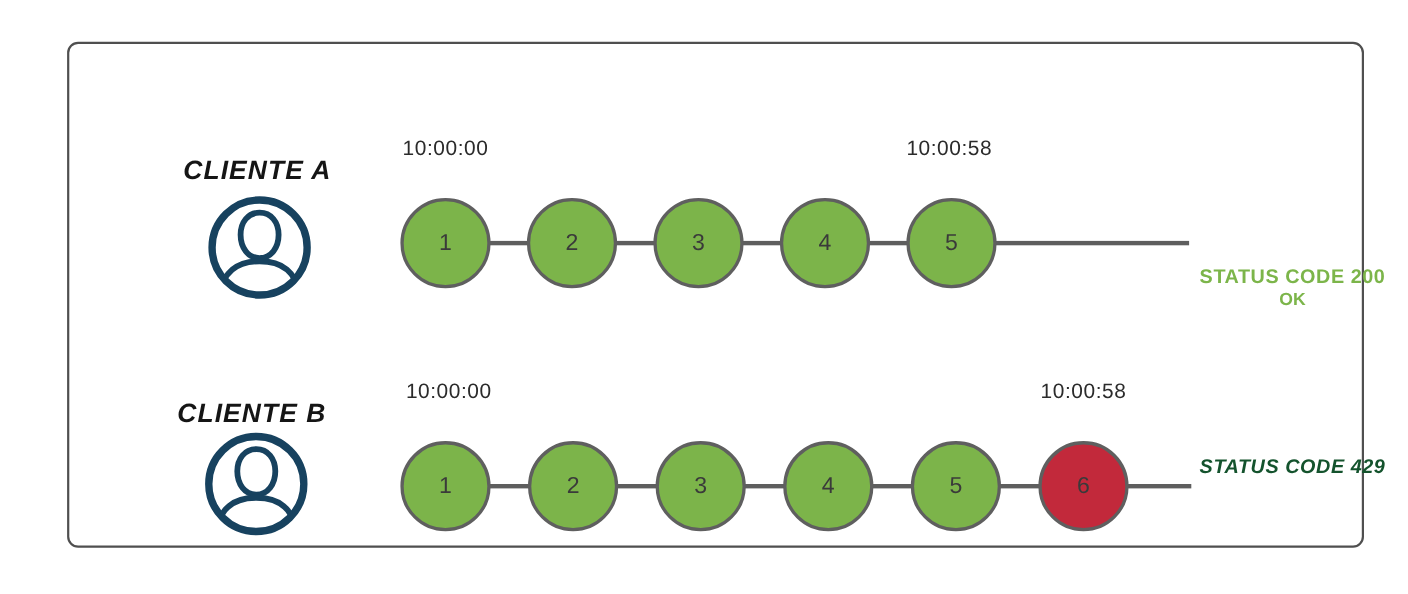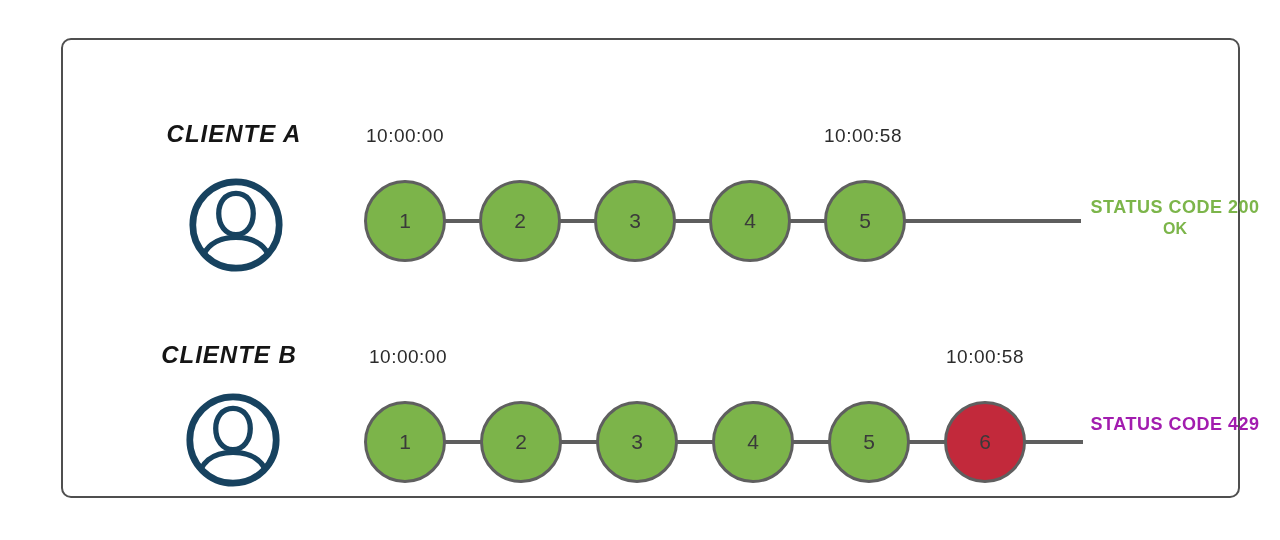--- a/index.html
+++ b/index.html
@@ -22,20 +22,21 @@
   }
   .client-label {
     position: absolute;
     width: 200px;
     text-align: center;
     font-size: 24px;
     font-weight: bold;
     font-style: italic;
     letter-spacing: 1px;
     color: #151515;
+    margin-top: 22px;
   }
   .avatar {
     position: absolute;
     width: 96px; height: 96px;
   }
   .timeline-line {
     position: absolute;
     height: 3.5px;
     background: #5e5e5e;
     z-index: 1;
@@ -66,22 +67,22 @@
     color: #3a3a3a;
   }
   .status-block {
     position: absolute;
     width: 200px;
     text-align: center;
     line-height: 22px;
   }
   .status-block .line1 { font-size: 18px; font-weight: bold; letter-spacing: 0.5px; }
   .status-block .line2 { font-size: 16px; font-weight: bold; }
-  .status-ok    { color: #7CB54A; }
-  .status-error { color: #a21caf; }
+  .status-ok    { color: #7CB54A; margin-top: 44px; }
+  .status-error { color: #14532d; font-style: italic; }
 </style>
 </head>
 <body>
 
 <div class="stage">
   <div class="box">
 
     <div class="client-label" style="left:71px; top:80px;">CLIENTE A</div>
 
     <svg class="avatar" style="left:125px; top:137px;" viewBox="0 0 100 100">

